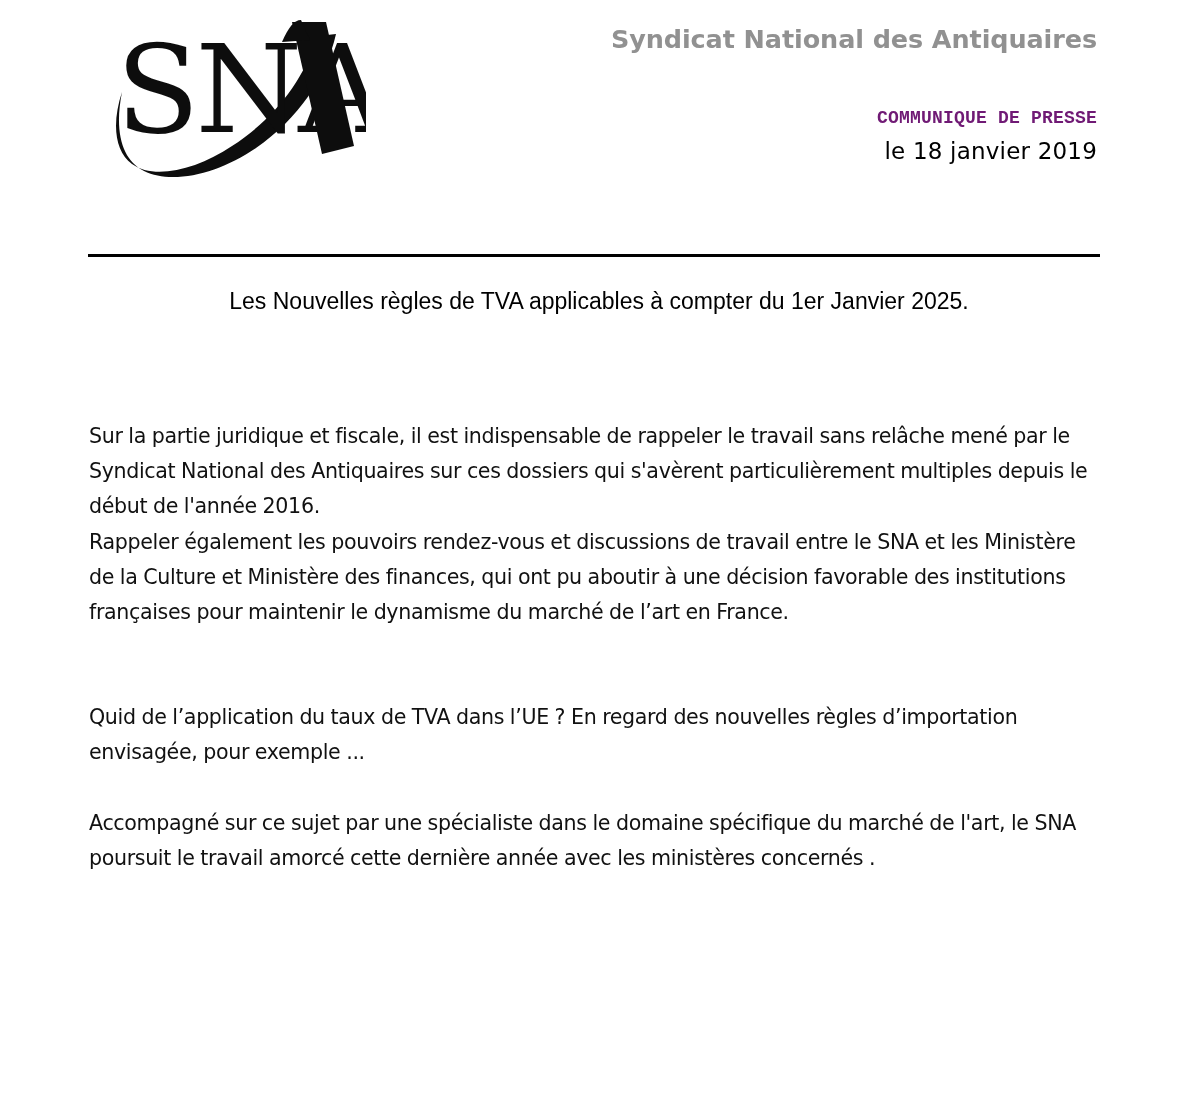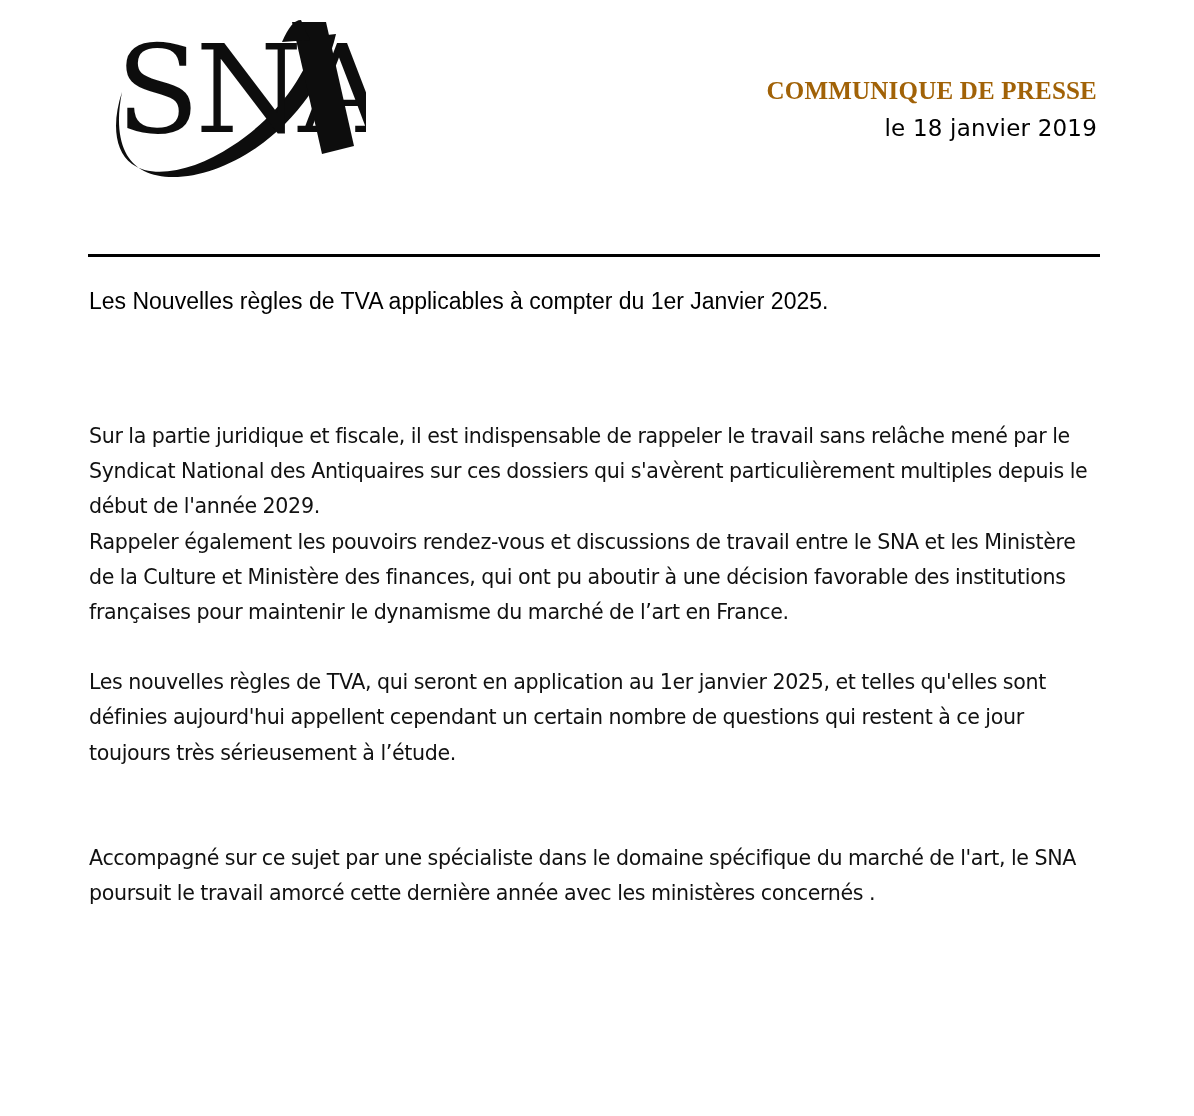--- a/index.html
+++ b/index.html
@@ -52,24 +52,24 @@
     font-size: 25.5px;
     font-weight: bold;
     color: #919191;
     letter-spacing: -0.1px;
     line-height: 1.2;
     margin: 0;
     white-space: nowrap;
   }
 
   .doc-type {
-    font-family: Liberation Serif, serif;
-    font-size: 25px;
+    font-family: Liberation Mono, monospace;
+    font-size: 18px;
     font-weight: bold;
-    color: #a16207;
+    color: #701a75;
     letter-spacing: 0.2px;
     margin: 53px 0 0 0;
     white-space: nowrap;
   }
 
   .doc-date {
     font-family: "DejaVu Sans", sans-serif;
     font-size: 23px;
     font-weight: 400;
     color: #000000;
@@ -93,20 +93,21 @@
     position: absolute;
     left: 89px;
     top: 287px;
     width: 1020px;
     font-family: "Liberation Sans", sans-serif;
     font-size: 23px;
     font-weight: 400;
     color: #000000;
     line-height: 1.3;
     margin: 0;
+    text-align: center;
   }
 
   
   .body-copy {
     position: absolute;
     left: 89px;
     top: 419px;
     width: 1016px;
   }
 
@@ -142,34 +143,35 @@
                  C 202 105, 230 64, 240 20 Z" fill="#0d0d0d"></path>
 
         <text x="20" y="118" font-family="DejaVu Serif, serif" font-size="122" font-weight="400" fill="#0d0d0d" letter-spacing="-4">SNA</text>
 
         <path d="M196 8 L230 8 L258 132 L226 140 Z" fill="#0d0d0d"></path>
         <path d="M205 6 C 198 6, 192 14, 186 28 L 214 26 Z" fill="#0d0d0d"></path>
       </svg>
     </div>
 
     <div class="header-text">
+      <div class="org-name">Syndicat National des Antiquaires</div>
       <div class="doc-type">COMMUNIQUE DE PRESSE</div>
       <div class="doc-date">le 18 janvier 2019</div>
     </div>
   </div>
 
   <div class="divider"></div>
 
   <div class="subject">Les Nouvelles règles de TVA applicables à compter du 1er Janvier 2025.</div>
 
   <div class="body-copy">
-    <p>Sur la partie juridique et fiscale, il est indispensable de rappeler le travail sans relâche mené par le Syndicat National des Antiquaires sur ces dossiers qui s'avèrent particulièrement multiples depuis le début de l'année 2029.</p>
+    <p>Sur la partie juridique et fiscale, il est indispensable de rappeler le travail sans relâche mené par le Syndicat National des Antiquaires sur ces dossiers qui s'avèrent particulièrement multiples depuis le début de l'année 2016.</p>
     <p>Rappeler également les pouvoirs rendez-vous et discussions de travail entre le SNA et les Ministère de la Culture et Ministère des finances, qui ont pu aboutir à une décision favorable des institutions françaises pour maintenir le dynamisme du marché de l’art en France.</p>
     <div class="para-gap"></div>
-    <p>Les nouvelles règles de TVA, qui seront en application au 1er janvier 2025, et telles qu'elles sont définies aujourd'hui appellent cependant un certain nombre de questions qui restent à ce jour toujours très sérieusement à l’étude.</p>
     <div class="para-gap"></div>
+    <p>Quid de l’application du taux de TVA dans l’UE ? En regard des nouvelles règles d’importation envisagée, pour exemple ...</p>
     <div class="para-gap"></div>
     <p>Accompagné sur ce sujet par une spécialiste dans le domaine spécifique du marché de l'art, le SNA poursuit le travail amorcé cette dernière année avec les ministères concernés .</p>
     <div class="para-gap"></div>
 
   </div>
 
 </div>
 
 </body></html>

